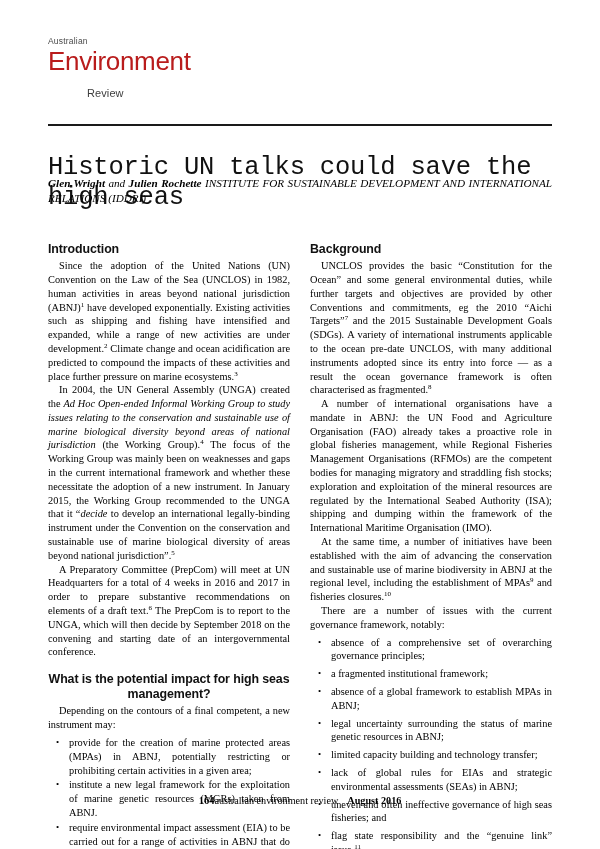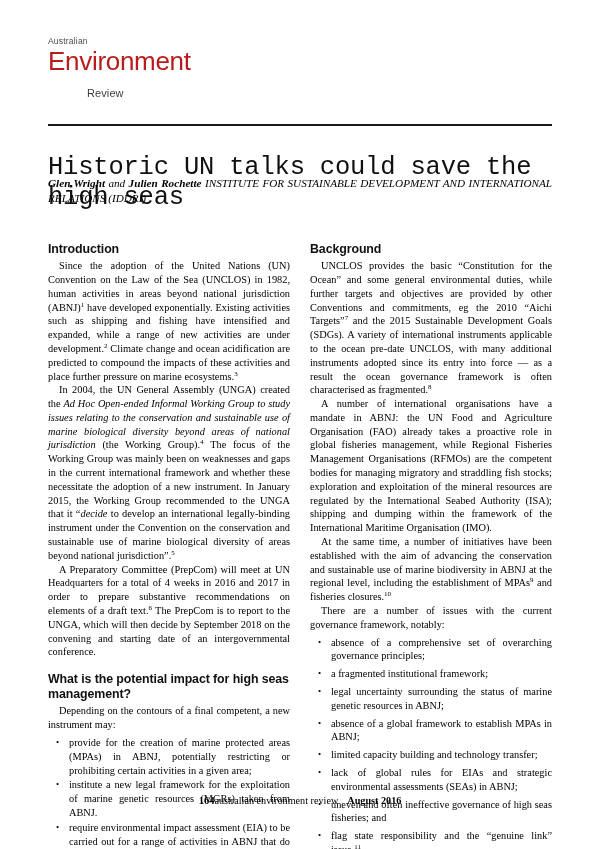--- a/index.html
+++ b/index.html
@@ -121,21 +121,21 @@
 
   h2.sec {
     font-family: "Liberation Sans", "DejaVu Sans", sans-serif;
     font-size: 12.4px;
     font-weight: bold;
     line-height: 1.22;
     margin: 0 0 2px 0;
     color: #111;
     letter-spacing: -0.1px;
   }
-  h2.sec.spaced { margin-top: 13px; }
+  h2.sec.spaced { margin-top: 13px; text-align: center; }
 
   p.body {
     font-size: 10.35px;
     line-height: 1.335;
     text-align: justify;
     text-justify: inter-word;
     margin: 0;
     text-indent: 11px;
     hyphens: auto;
     -webkit-hyphens: auto;
@@ -245,22 +245,22 @@
 
       <p class="body">A number of international organisations have a mandate in ABNJ: the UN Food and Agriculture Organisation (FAO) already takes a proactive role in global fisheries management, while Regional Fisheries Management Organisations (RFMOs) are the competent bodies for managing migratory and straddling fish stocks; exploration and exploitation of the mineral resources are regulated by the International Seabed Authority (ISA); shipping and dumping within the framework of the International Maritime Organisation (IMO).</p>
 
       <p class="body"><span>At the same time, a number of initiatives have been established with the aim of advancing the conservation and sustainable use of marine biodiversity in ABNJ at the regional level, including the establishment of MPAs</span><sup>9</sup><span> and fisheries closures.</span><sup>10</sup></p>
 
       <p class="body">There are a number of issues with the current governance framework, notably:</p>
 
       <ul class="bullets gapped">
         <li>absence of a comprehensive set of overarching governance principles;</li>
         <li>a fragmented institutional framework;</li>
+        <li>absence of a global framework to establish MPAs in ABNJ;</li>
         <li>legal uncertainty surrounding the status of marine genetic resources in ABNJ;</li>
-        <li>absence of a global framework to establish MPAs in ABNJ;</li>
         <li>limited capacity building and technology transfer;</li>
         <li>lack of global rules for EIAs and strategic environmental assessments (SEAs) in ABNJ;</li>
         <li>uneven and often ineffective governance of high seas fisheries; and</li>
         <li><span>flag state responsibility and the “genuine link” issue.</span><sup>11</sup></li>
       </ul>
 
     </div>
 
   </div>
 

